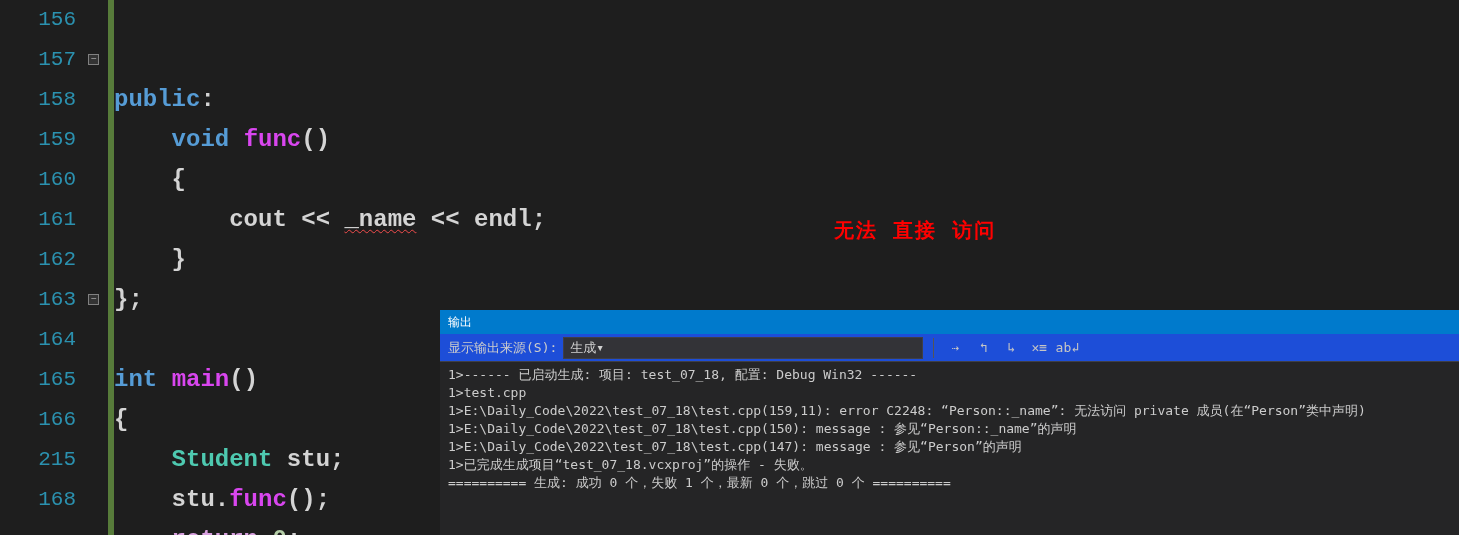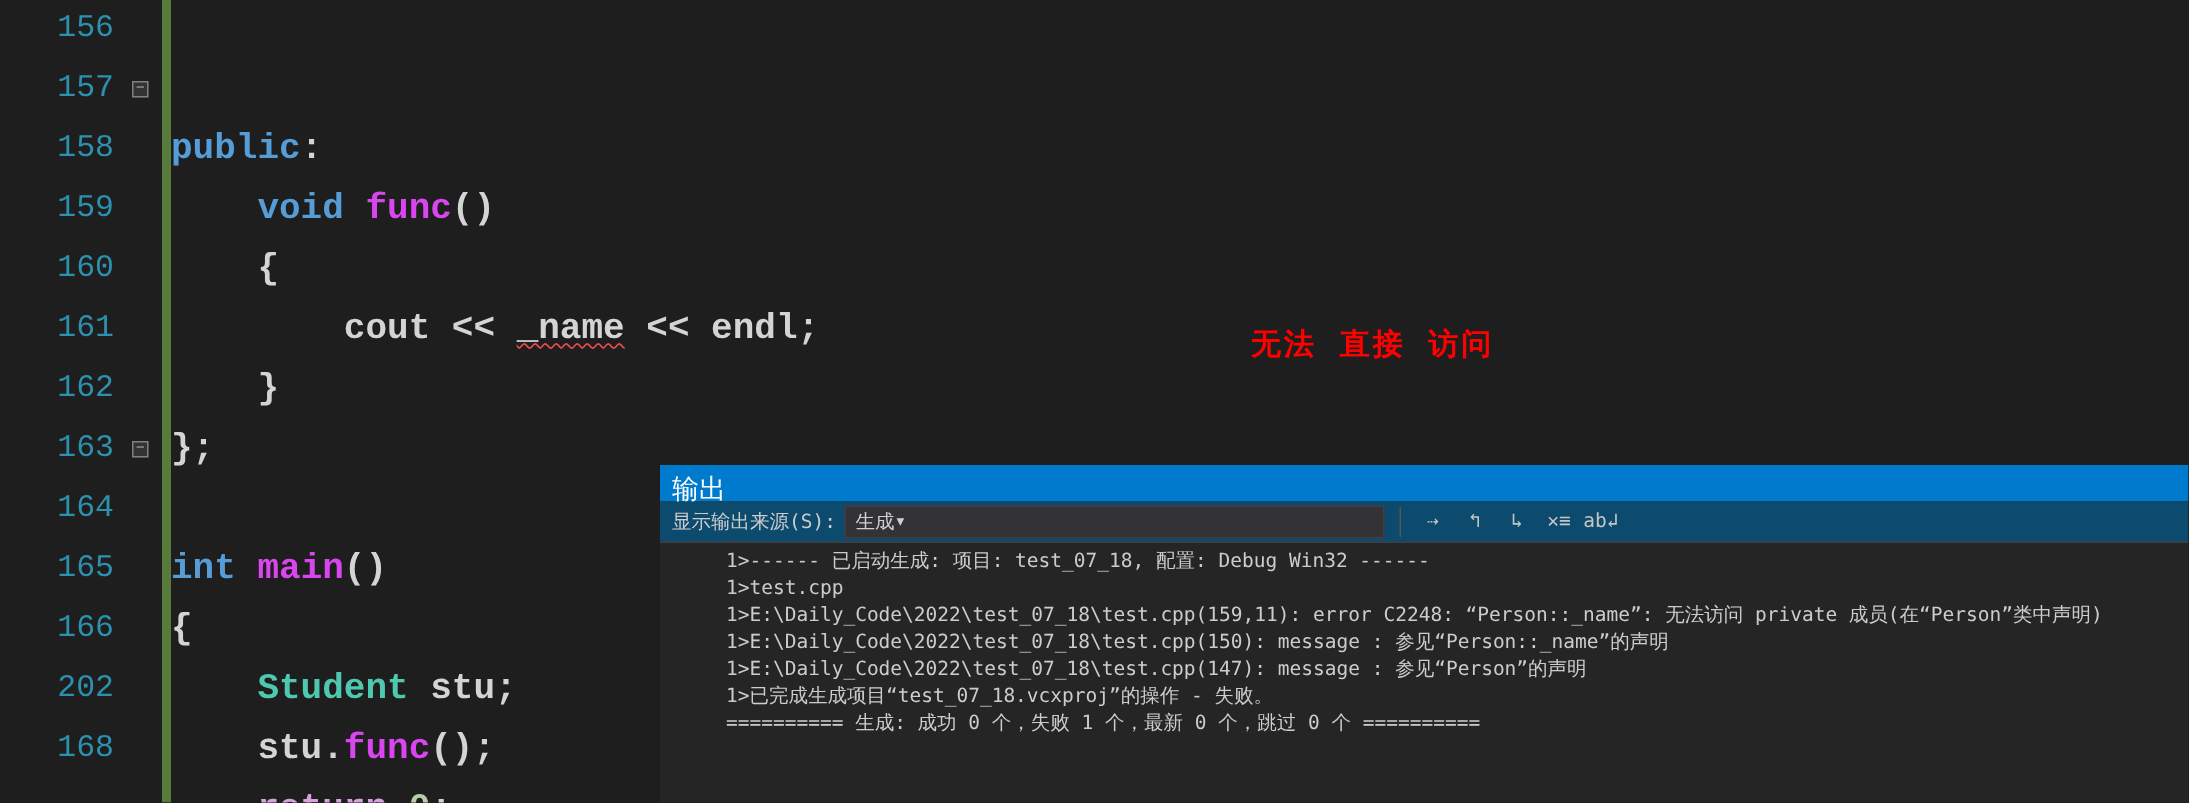--- a/index.html
+++ b/index.html
@@ -85,29 +85,29 @@
       top: 310px;
       right: 0;
       bottom: 0;
       border-top: 2px solid #007acc;
       background: #252526;
       font-family: "Microsoft YaHei", Consolas, monospace;
     }
     .output-title {
       background: #007acc;
       color: #fff;
-      font-size: 18px;
+      font-size: 12px;
       padding: 2px 8px;
       height: 22px;
     }
     .output-toolbar {
       display: flex;
       align-items: center;
       height: 28px;
-      background: #0c4a6e;
+      background: #1d4ed8;
       border-bottom: 1px solid #3f3f46;
       font-size: 13px;
       color: #ccc;
       padding-left: 8px;
       gap: 6px;
     }
     .dropdown {
       background: #333337;
       color: #d0d0d0;
       border: 1px solid #3f3f46;
@@ -127,41 +127,40 @@
       color: #c5c5c5;
       font-size: 13px;
     }
     .output-text {
       font-size: 13px;
       line-height: 18px;
       color: #cccccc;
       padding: 4px 8px;
       white-space: pre-wrap;
       font-family: NSimSun, SimSun, Consolas, monospace;
-      margin-left: 36px;
     }
   </style>
 </head>
 <body>
 
 <div class="editor">
   <div class="gutter">
     <div class="line-numbers" id="line-numbers">
         <div>156</div>
         <div>157</div>
         <div>158</div>
         <div>159</div>
         <div>160</div>
         <div>161</div>
         <div>162</div>
         <div>163</div>
         <div>164</div>
         <div>165</div>
         <div>166</div>
-        <div>202</div>
+        <div>215</div>
         <div>168</div>
       </div>
   </div>
   <div class="fold-col" id="fold-col">
       <div class="fold-marker" style="top: 54px;">−</div>
       <div class="fold-marker" style="top: 294px;">−</div>
     </div>
   <div class="change-bar"></div>
   <div class="code-area" id="code-area">
     <div class="code-line"><span class="k-blue">public</span><span class="k-white">:</span></div><div class="code-line"><span>    </span><span class="k-blue">void</span><span> </span><span class="k-id">func</span><span class="k-white">()</span></div><div class="code-line"><span class="k-white">    {</span></div><div class="code-line"><span>        </span><span class="k-white">cout</span><span class="k-white"> &lt;&lt; </span><span class="k-white squiggle">_name</span><span class="k-white"> &lt;&lt; </span><span class="k-white">endl</span><span class="k-white">;</span></div><div class="code-line"><span class="k-white">    }</span></div><div class="code-line"><span class="k-white">};</span></div><div class="code-line"></div><div class="code-line"><span class="k-blue">int</span><span> </span><span class="k-id">main</span><span class="k-white">()</span></div><div class="code-line"><span class="k-white">{</span></div><div class="code-line"><span>    </span><span class="k-type">Student</span><span class="k-white"> stu;</span></div><div class="code-line"><span class="k-white">    stu.</span><span class="k-id">func</span><span class="k-white">();</span></div><div class="code-line"><span>    </span><span class="k-ctrl">return</span><span> </span><span class="k-num">0</span><span class="k-white">;</span></div><div class="annotation">无法  直接  访问</div>

